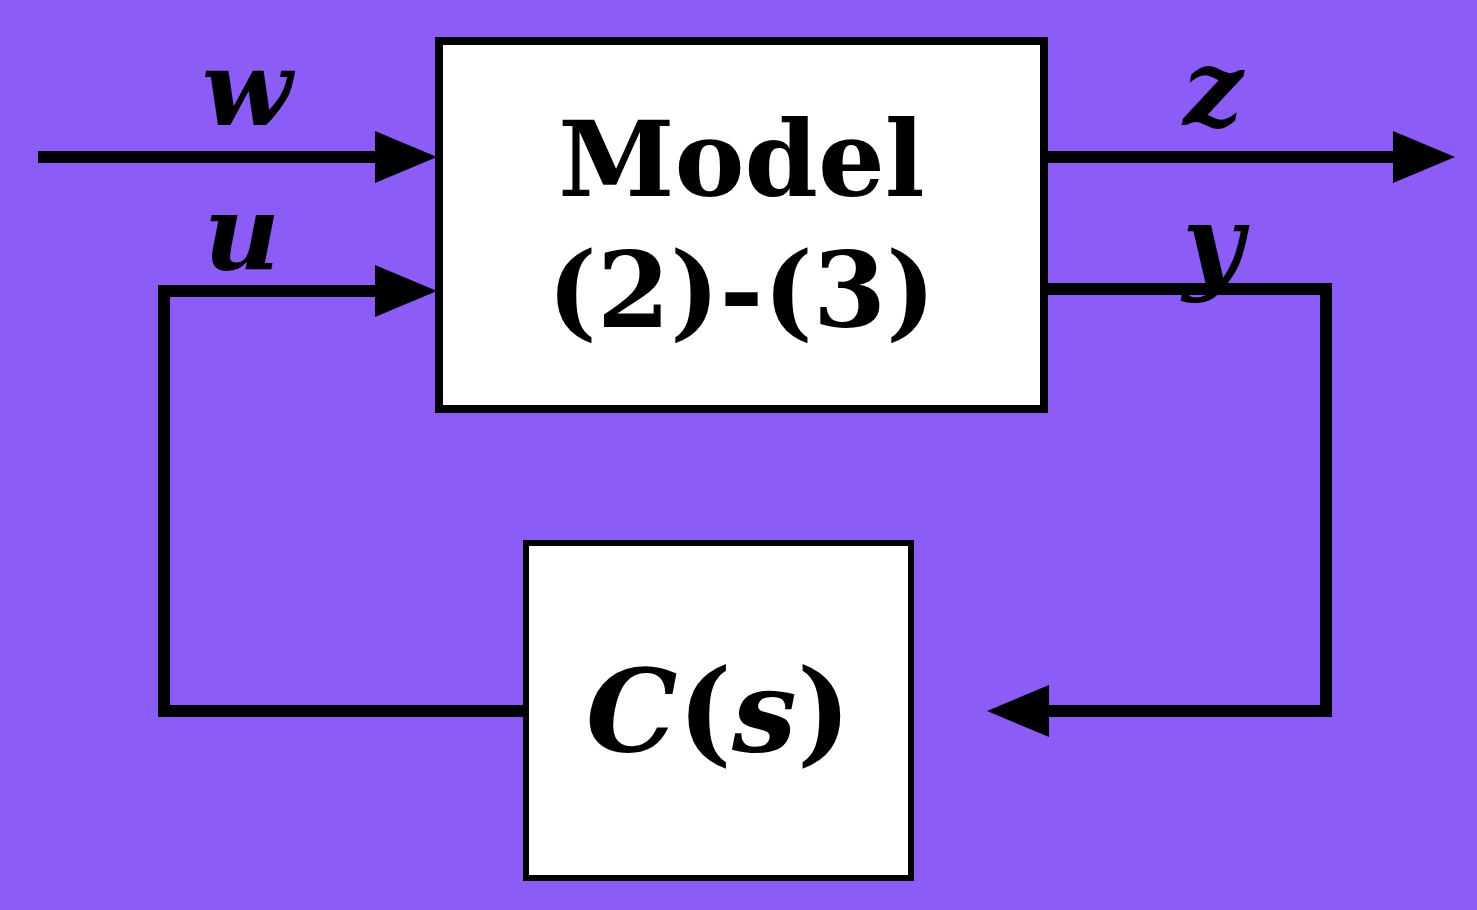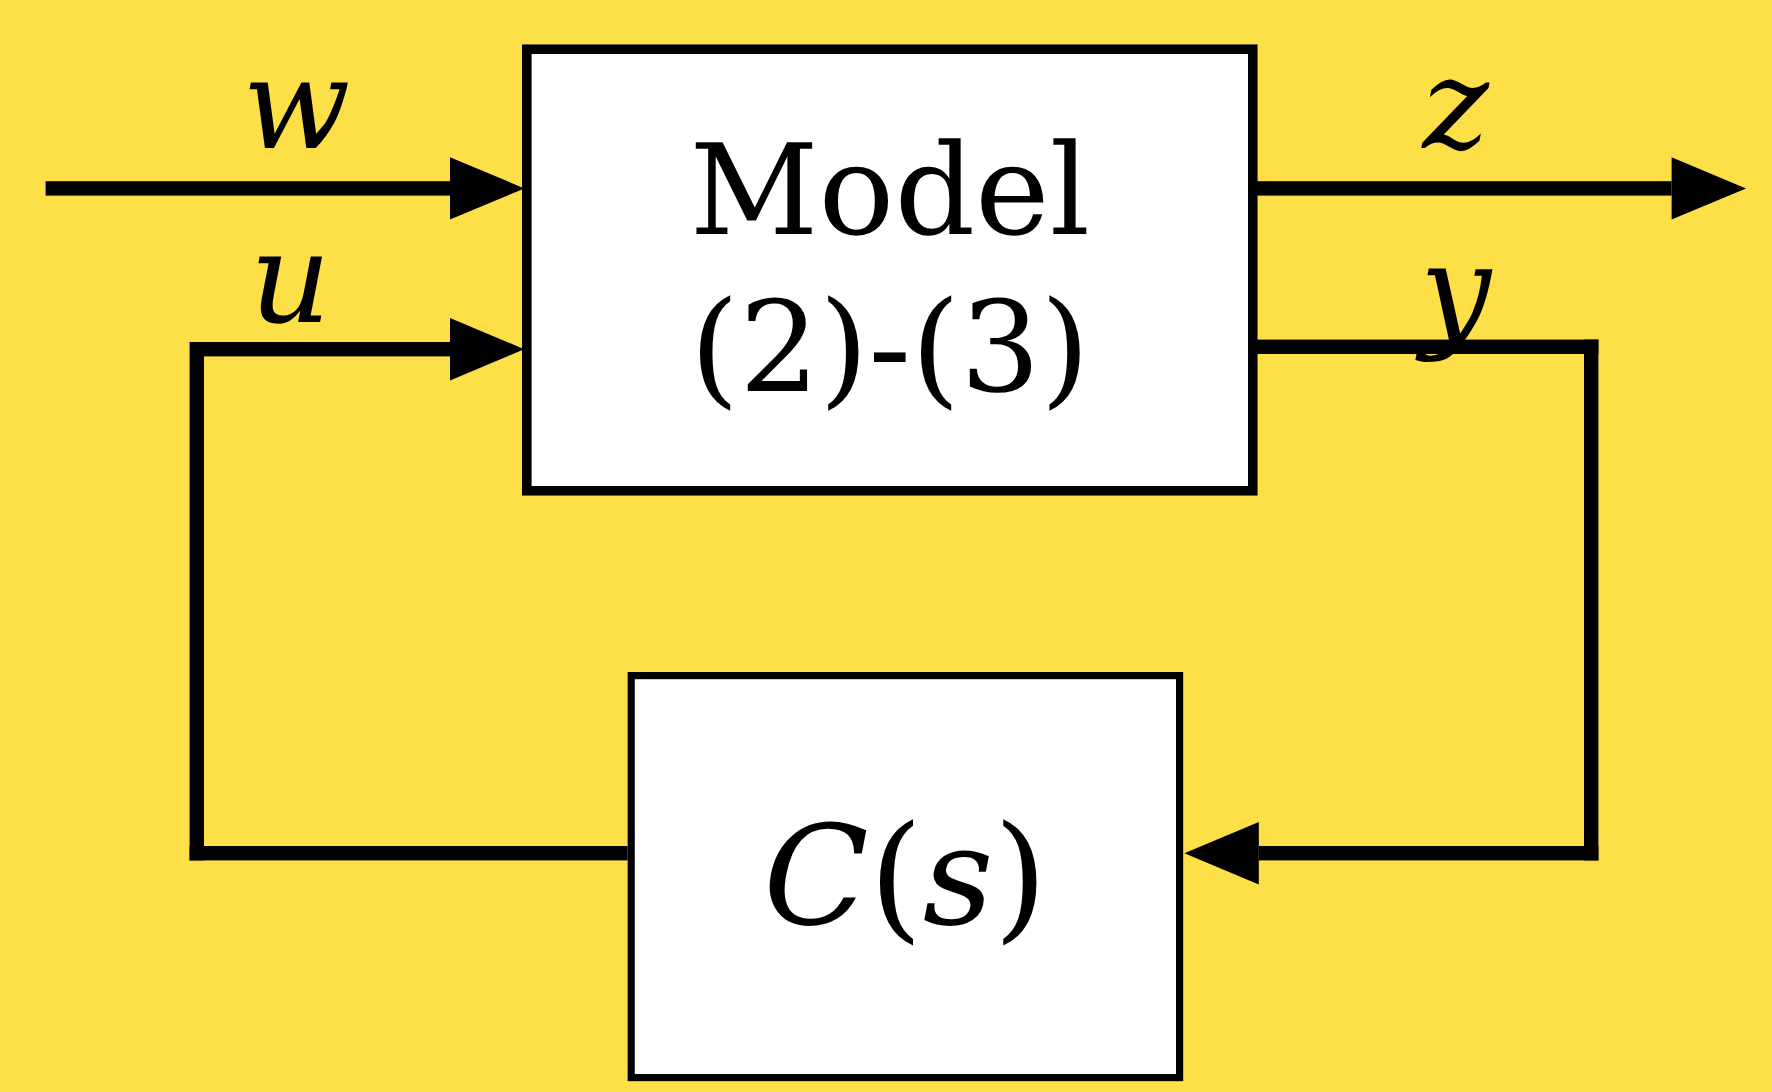--- a/index.html
+++ b/index.html
@@ -4,24 +4,25 @@
 <style>
   html, body {
     margin: 0;
     padding: 0;
     background: #ffffff;
   }
   #stage {
     position: relative;
     width: 1477px;
     height: 910px;
-    background: #fde047;
+    background: #8b5cf6;
     overflow: hidden;
     font-family: "DejaVu Serif", serif;
     color: #000000;
+    font-weight: bold;
   }
 
   
   .block {
     position: absolute;
     box-sizing: border-box;
     background: #ffffff;
     display: flex;
     flex-direction: column;
     align-items: center;
@@ -30,24 +31,23 @@
   }
   #model-block {
     left: 435px; top: 37px;
     width: 613px; height: 376px;
     border: 8px solid #000000;
     font-size: 105px;
     line-height: 1.25;
   }
   #controller-block {
     left: 523px; top: 540px;
-    width: 463px; height: 341px;
+    width: 391px; height: 341px;
     border: 6px solid #000000;
     font-size: 115px;
-    margin-top: 20px;
   }
   .func-italic { font-style: italic; }
   .paren-upright { font-style: normal; }
 
   
   .wire {
     position: absolute;
     background: #000000;
   }
   

